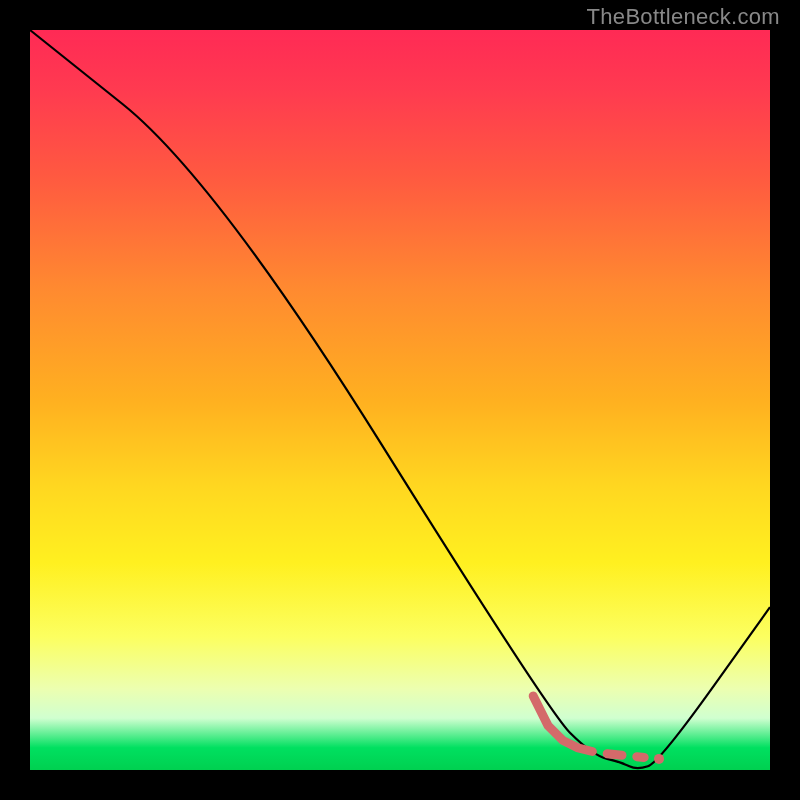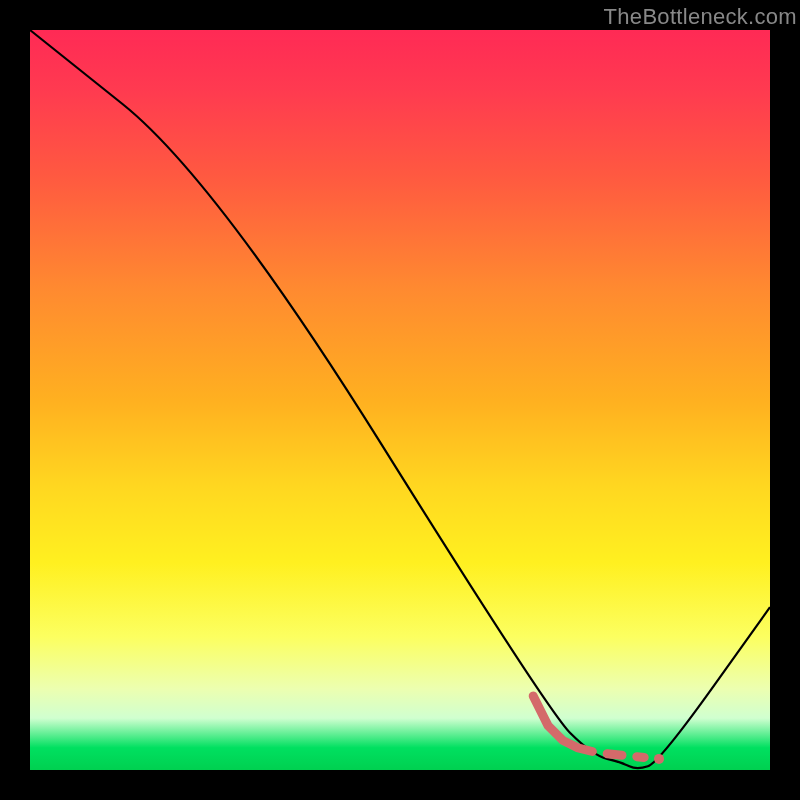--- a/index.html
+++ b/index.html
@@ -7,21 +7,21 @@
     width: 800px;
     height: 800px;
     background: #000;
     position: relative;
     font-family: Arial, sans-serif;
     overflow: hidden;
   }
   .watermark {
     position: absolute;
     top: 4px;
-    right: 3px;
+    right: 20px;
     color: #888;
     font-size: 22px;
     font-weight: 500;
     z-index: 10;
     letter-spacing: 0.3px;
   }
   .plot-area {
     position: absolute;
     left: 30px;
     top: 30px;

